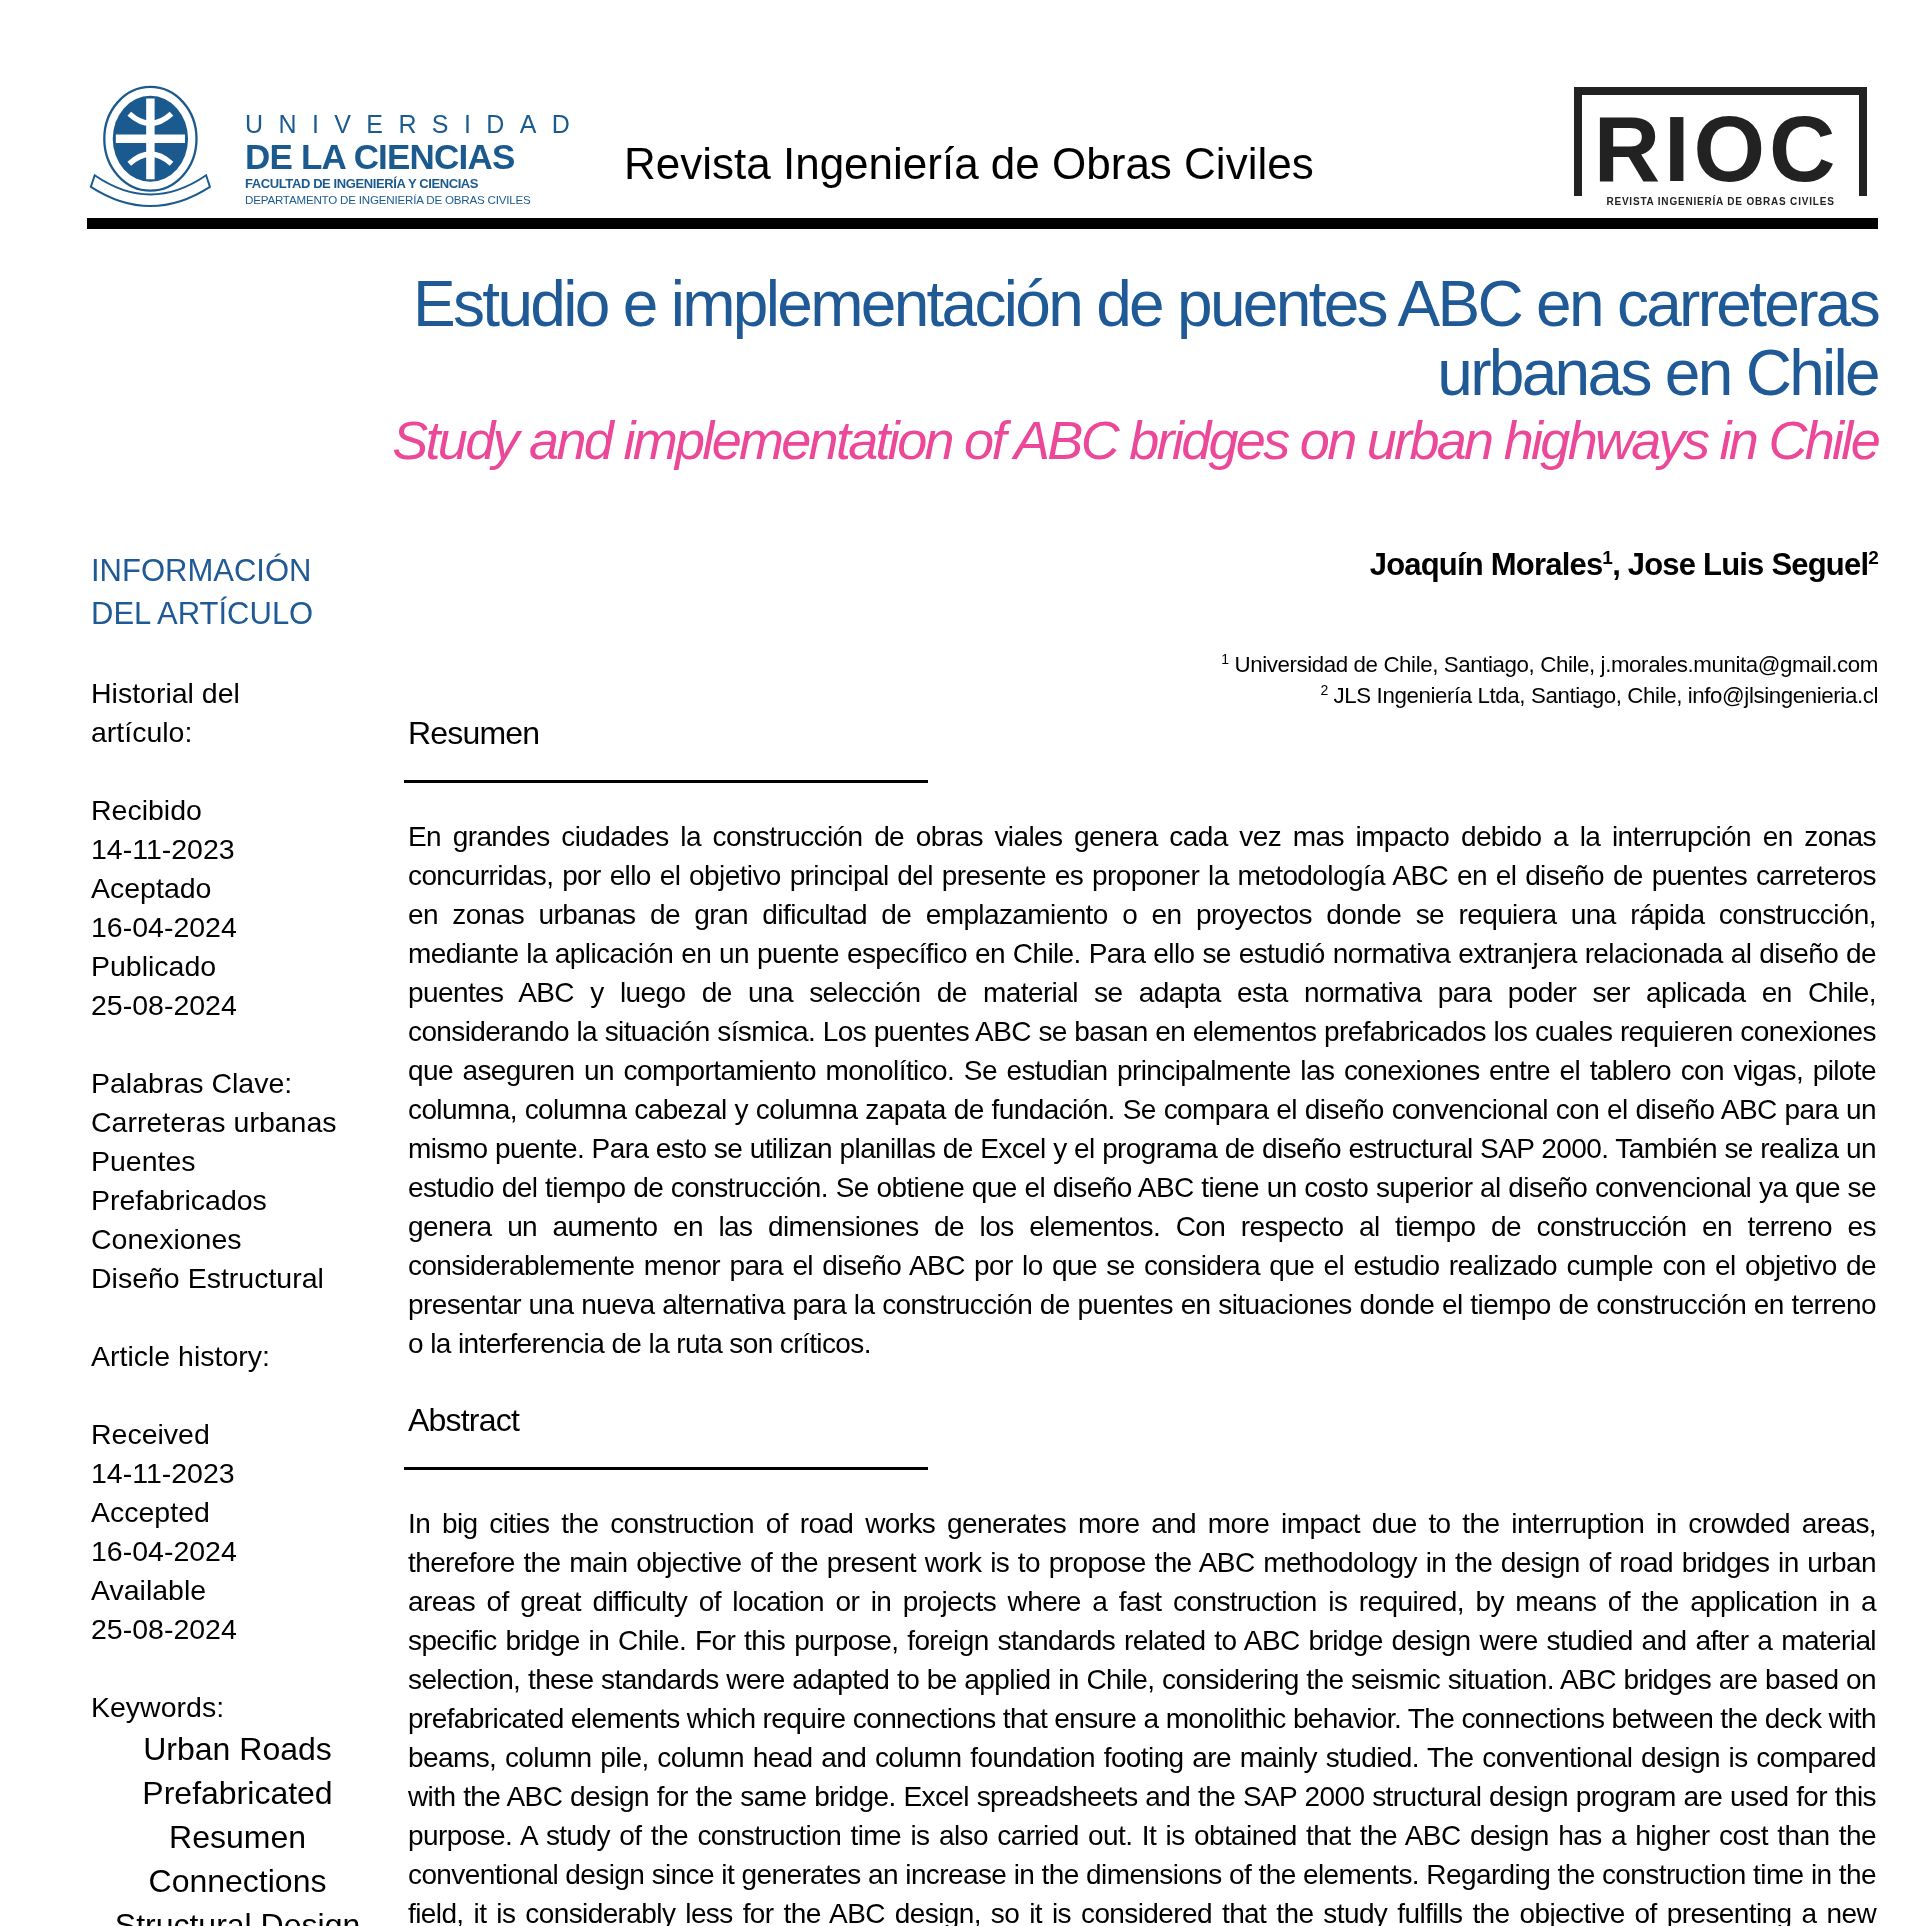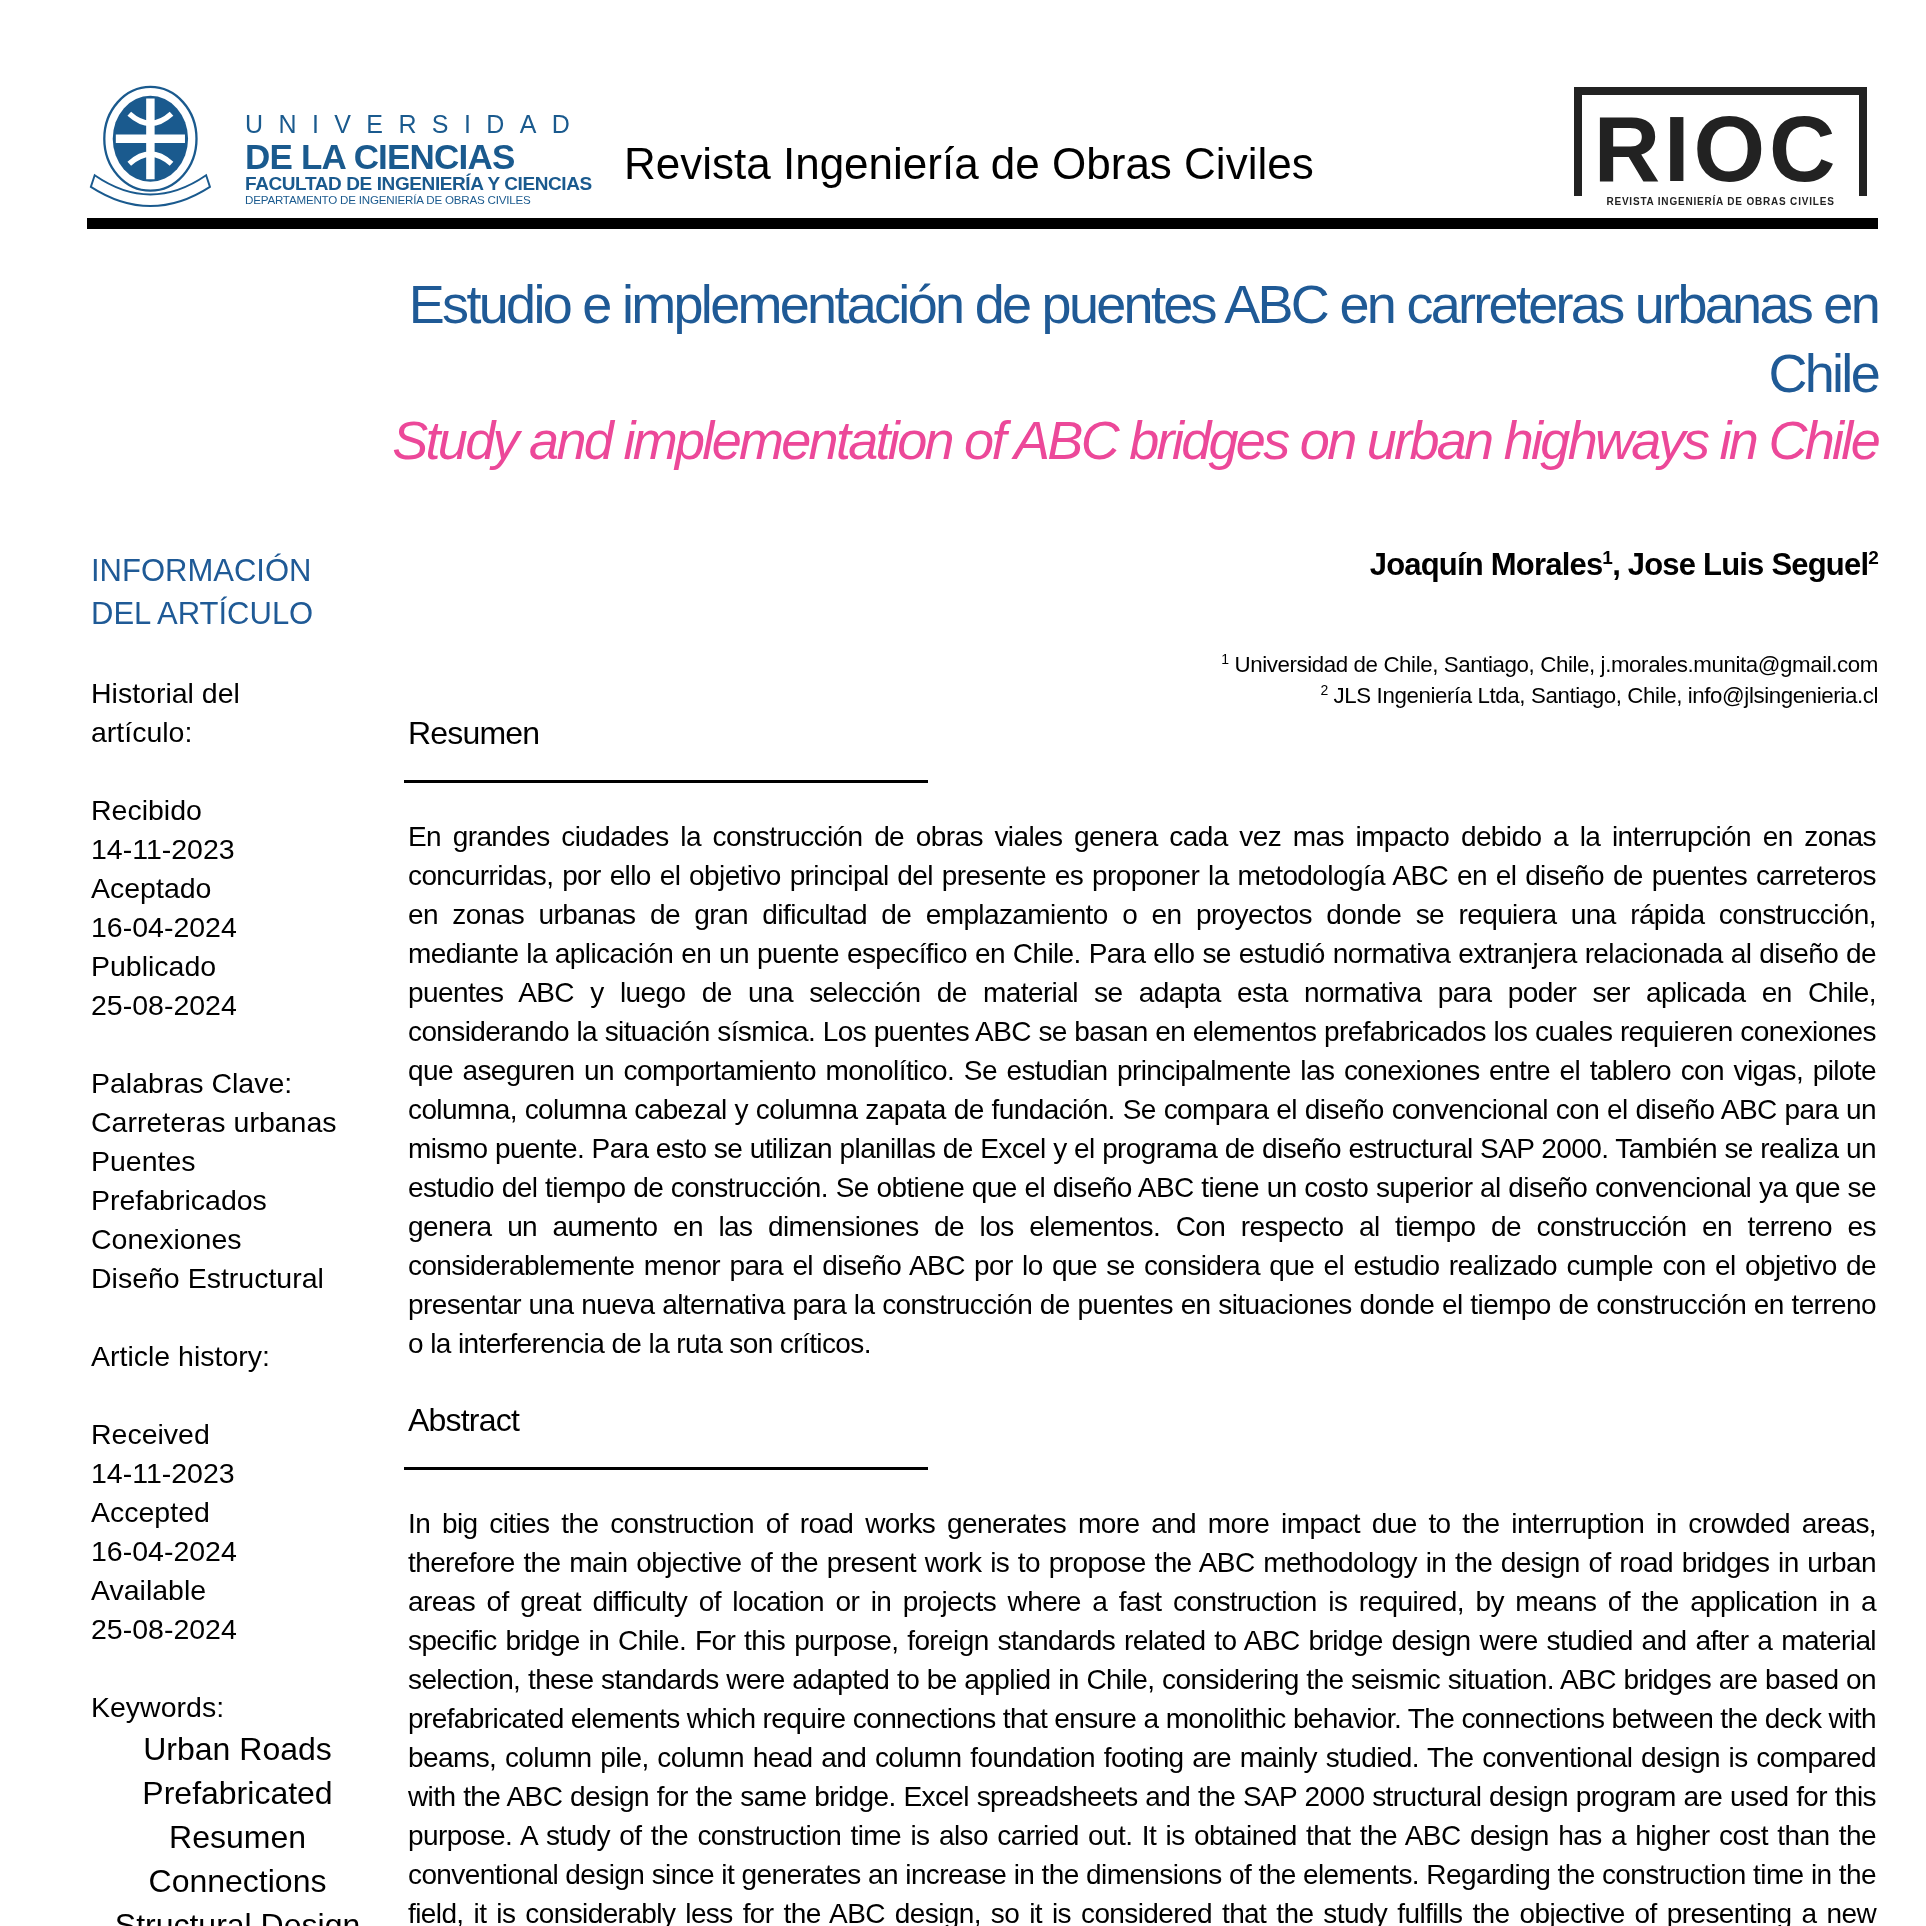--- a/index.html
+++ b/index.html
@@ -7,30 +7,30 @@
     width: 1965px; height: 2542px; position: relative; overflow: hidden;
     font-family: "Liberation Sans", "DejaVu Sans", sans-serif; color: #000;
   }
   .abs { position: absolute; }
 
   
   #ufro-logo { left: 87px; top: 83px; width: 431px; height: 127px; }
   .ufro-text { position: absolute; left: 158px; top: 27px; color: #1a5a8e; white-space: nowrap; }
   .ufro-l1 { font-size: 25px; letter-spacing: 15.4px; font-weight: 300; }
   .ufro-l2 { font-size: 35px; font-weight: bold; line-height: 35px; letter-spacing: -0.8px; }
-  .ufro-l3 { font-size: 19px; font-weight: bold; line-height: 19px; letter-spacing: -0.4px; }
+  .ufro-l3 { font-size: 13px; font-weight: bold; line-height: 19px; letter-spacing: -0.4px; }
   .ufro-l4 { font-size: 11.6px; line-height: 13px; letter-spacing: -0.2px; }
   #journal-header-title { left: 624px; top: 139px; font-size: 44px; white-space: nowrap; }
   #rioc-logo { left: 1574px; top: 87px; width: 293px; height: 116px; border: 8.5px solid #222; border-bottom: none; box-sizing: border-box; }
   #rioc-letters { position: absolute; left: 0; right: 8px; top: 11.6px; text-align: center; font-size: 92px; font-weight: bold; letter-spacing: 3.9px; color: #222; line-height: 85px; }
   #rioc-sub { position: absolute; left: -8.5px; right: -8.5px; bottom: -3.9px; text-align: center; font-size: 10px; font-weight: bold; color: #222; background: #fff; letter-spacing: 0.8px; }
   #header-rule { left: 87px; top: 218px; width: 1791px; height: 10.8px; background: #000; }
 
   
-  .title-es { right: 87px; top: 270px; width: 1502px; text-align: right; font-size: 54px; line-height: 69px; color: #1f5a96; letter-spacing: -2.7px; }
+  .title-es { right: 87px; top: 270px; width: 1502px; text-align: right; font-size: 64px; line-height: 69px; color: #1f5a96; letter-spacing: -2.7px; }
   .title-en { right: 87px; top: 406px; width: 1502px; text-align: right; font-size: 54px; line-height: 69px; color: #ec4899; letter-spacing: -2.7px; font-style: italic; }
   .authors { right: 87px; top: 547px; font-size: 31px; font-weight: bold; white-space: nowrap; letter-spacing: -0.8px; }
   .authors sup { font-size: 19px; }
   .affil { right: 87px; font-size: 22.3px; white-space: nowrap; text-align: right; letter-spacing: -0.4px; }
   .affil sup { font-size: 14px; }
 
   
   #sidebar { left: 91px; top: 549px; width: 293px; font-size: 28.5px; line-height: 39px; }
   .side-head { color: #1f5a96; font-size: 31px; line-height: 43px; margin-bottom: 39px; }
   .side-gap { height: 39px; }

